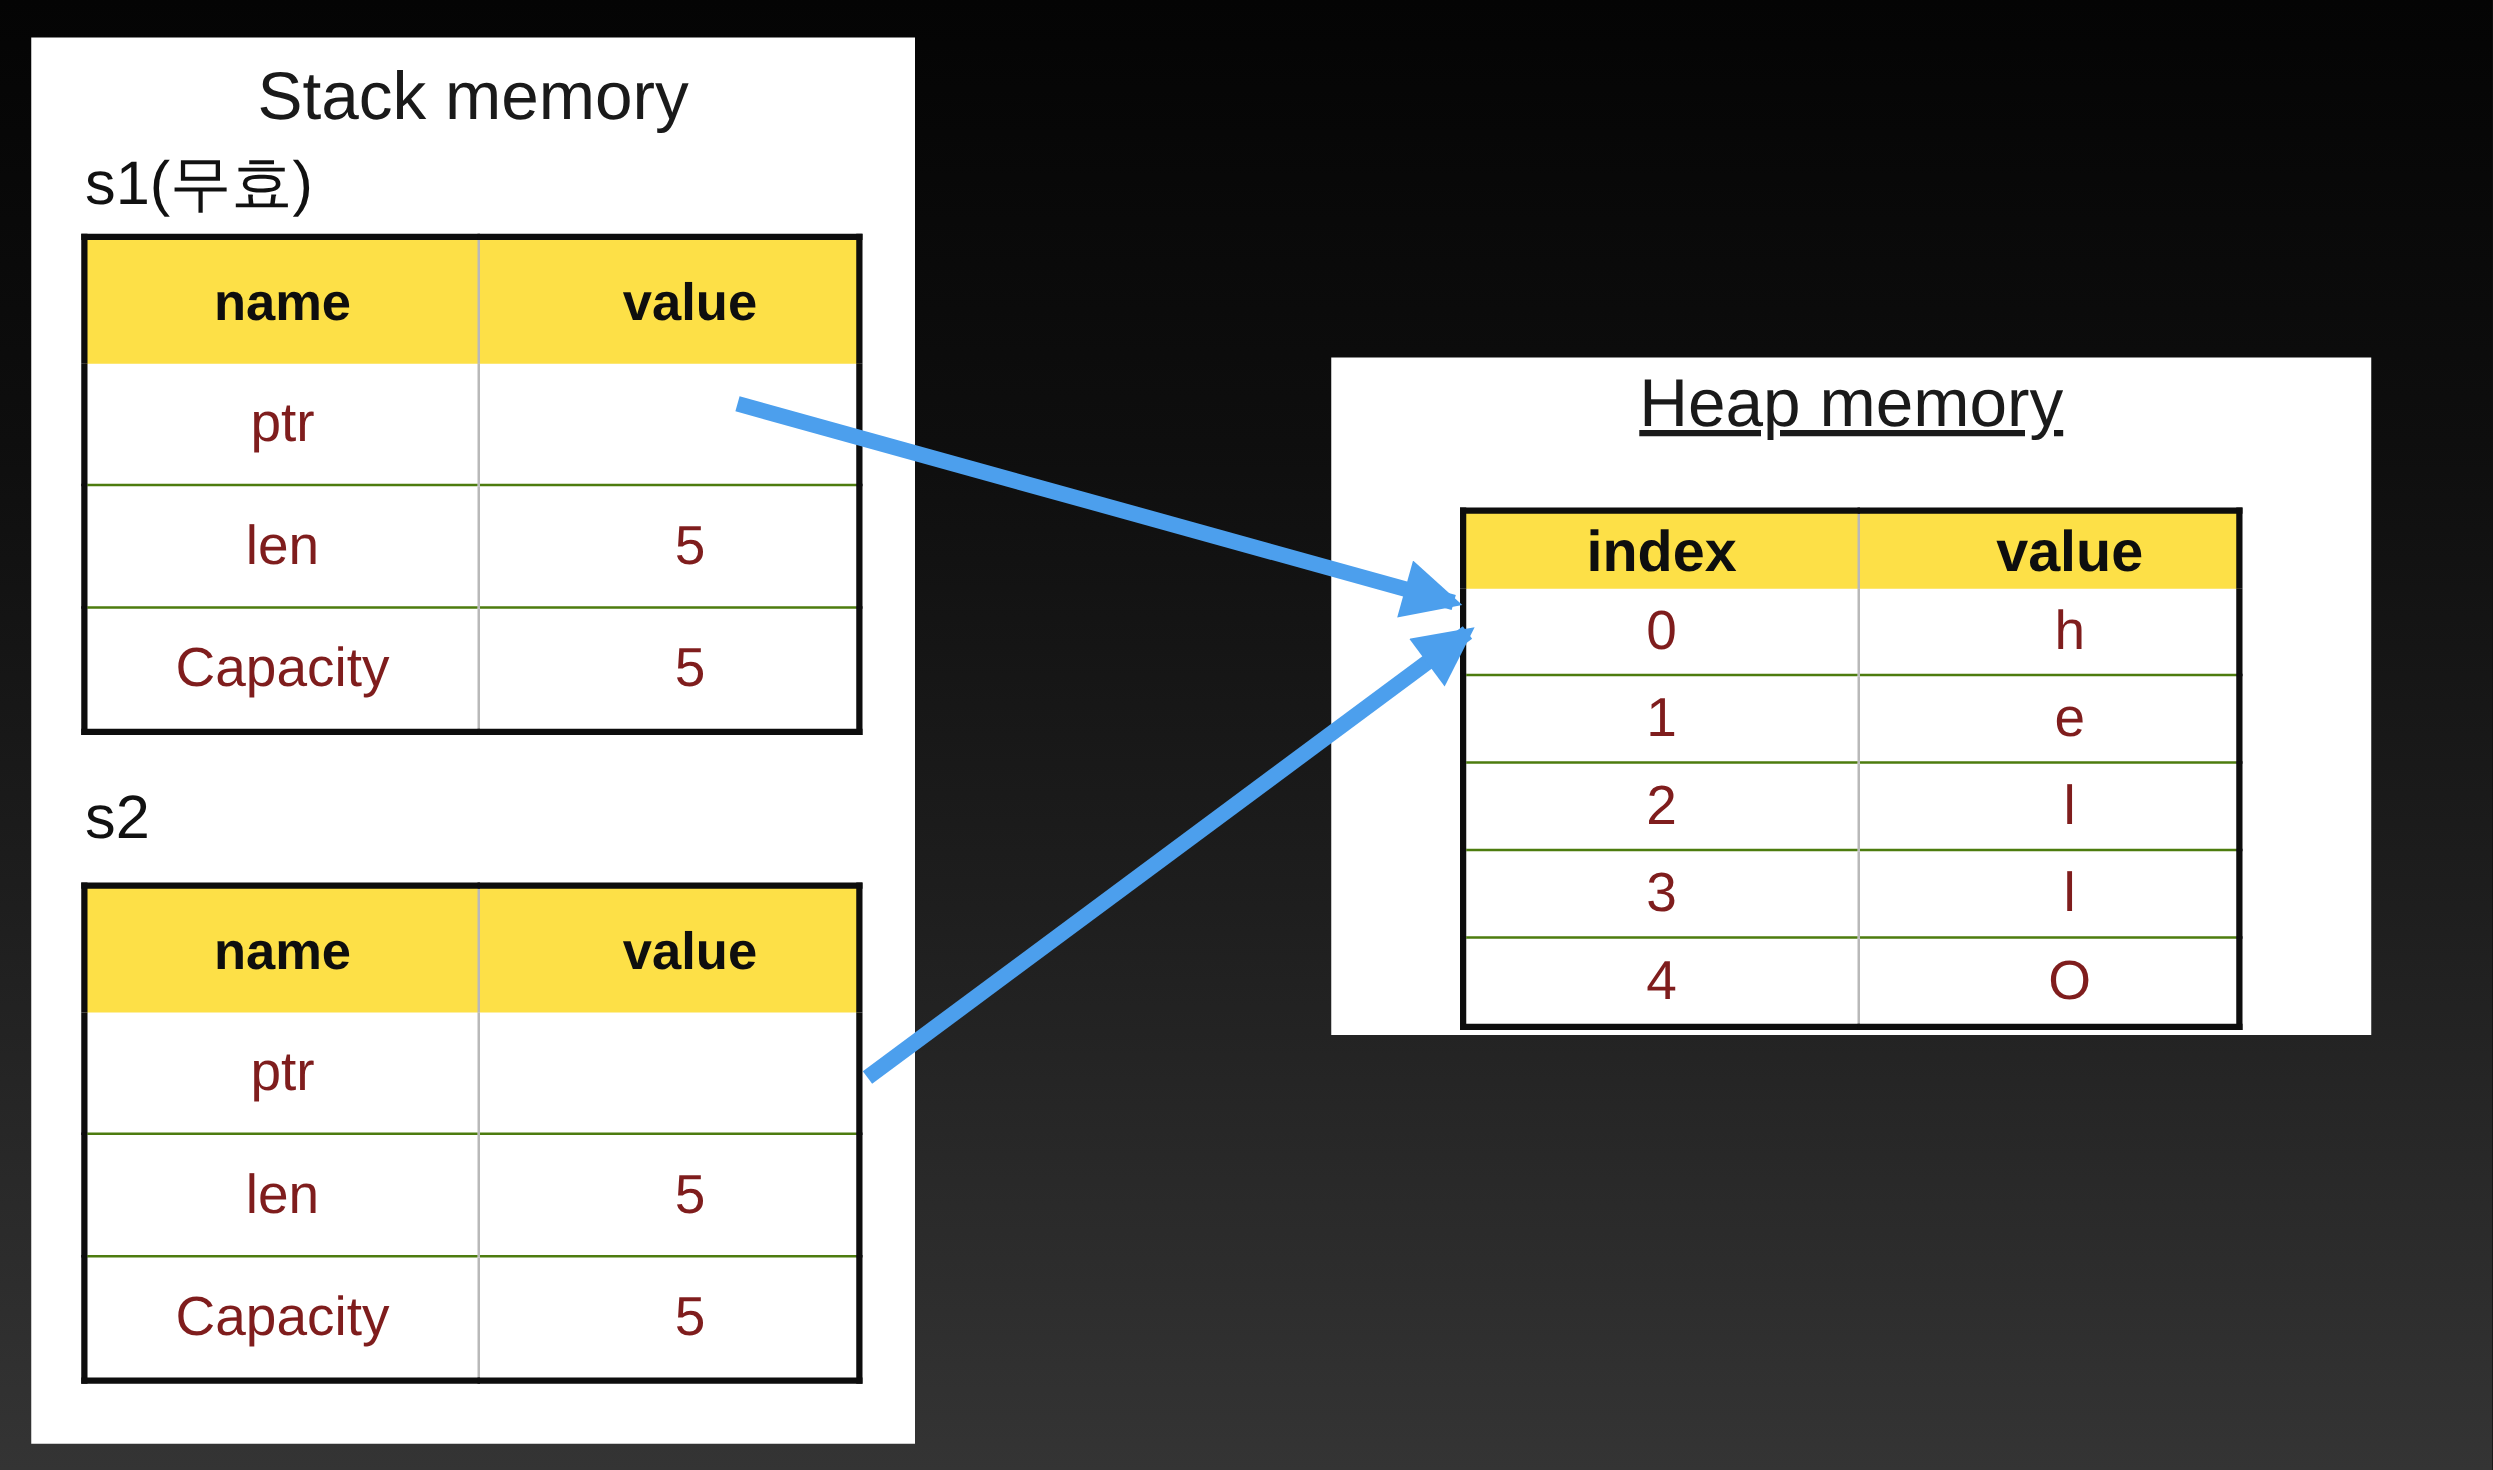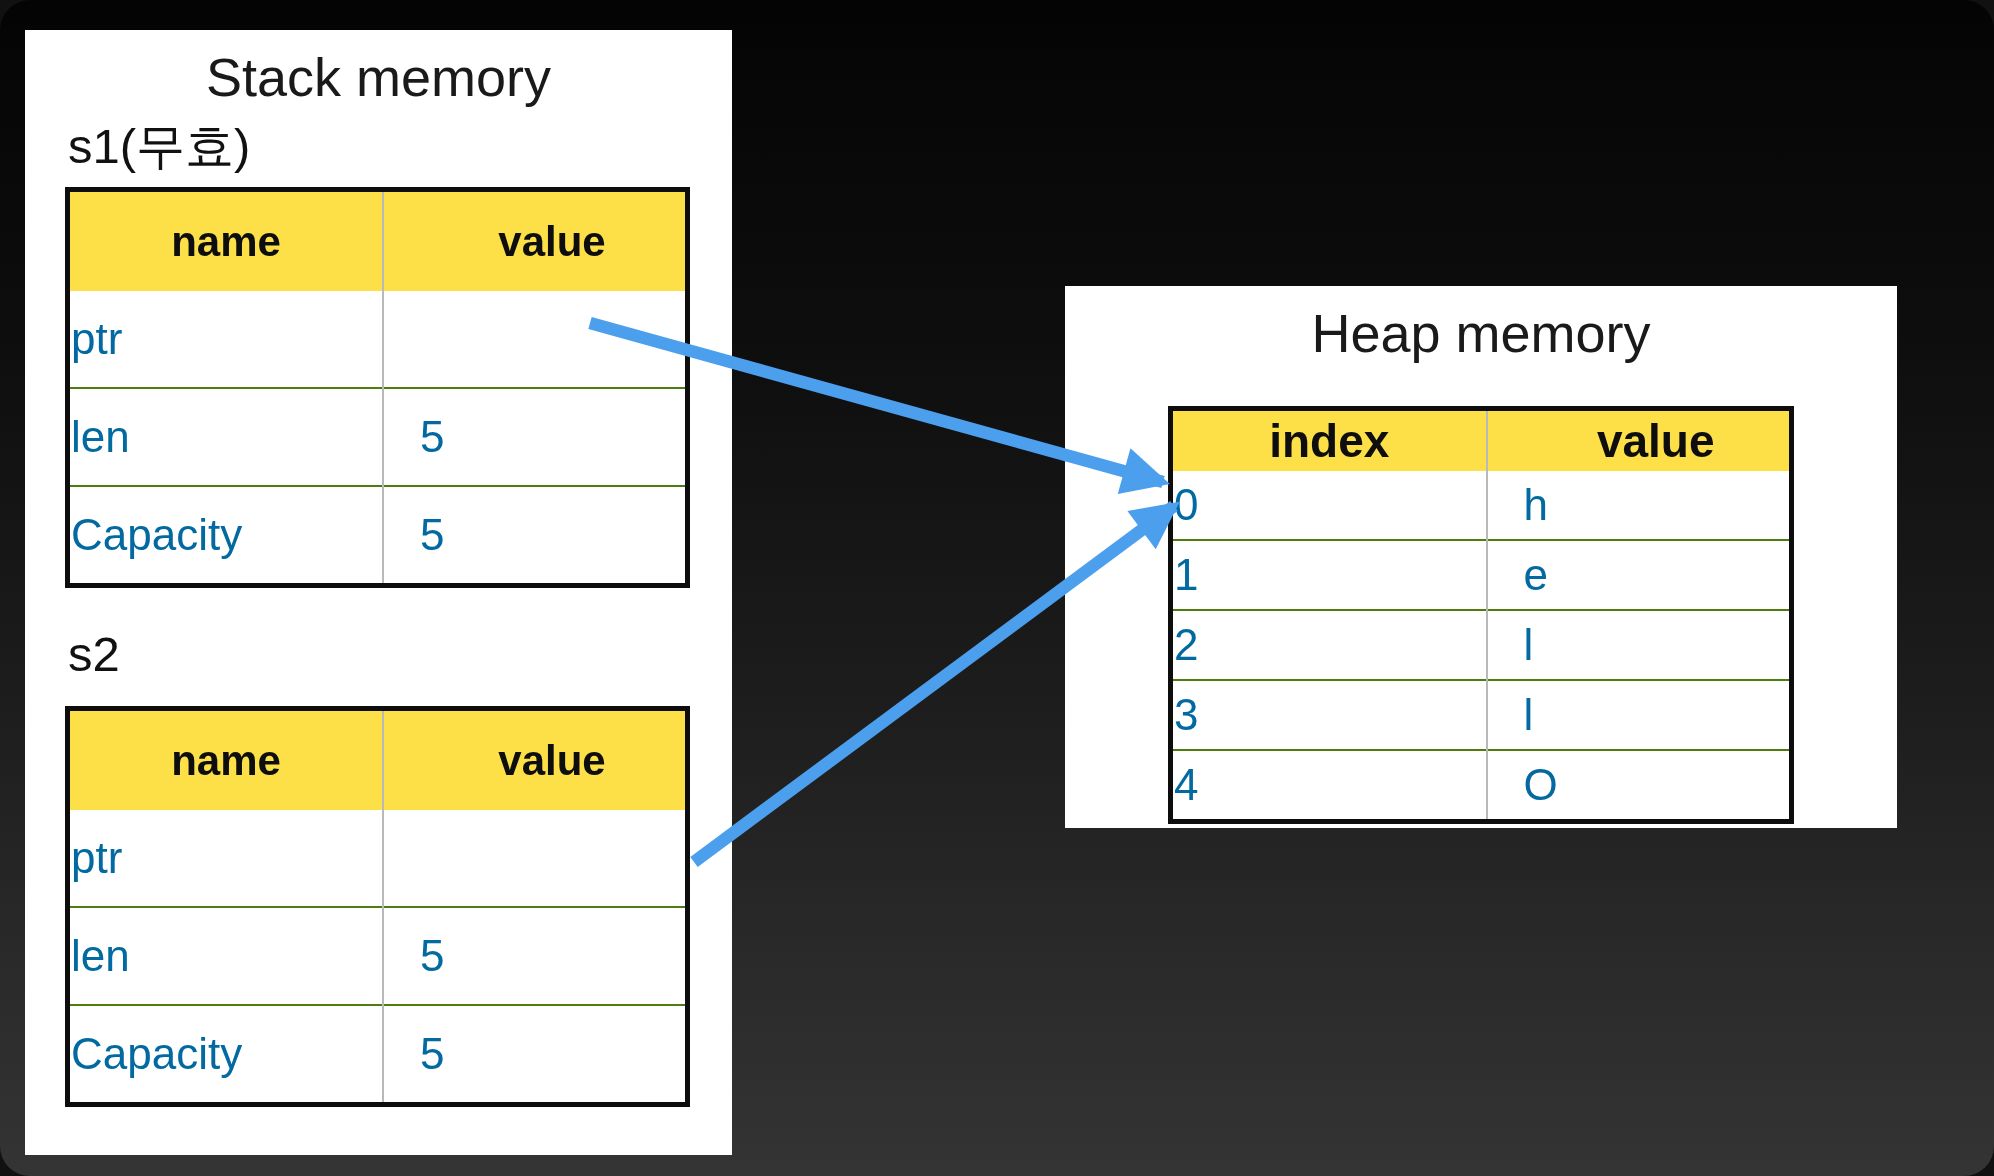--- a/index.html
+++ b/index.html
@@ -7,41 +7,40 @@
     padding: 0;
     background: #111;
     font-family: "Liberation Sans", "DejaVu Sans", sans-serif;
   }
   #canvas {
     position: relative;
     width: 1994px;
     height: 1176px;
     overflow: hidden;
     background: linear-gradient(180deg, #040404 0%, #0e0e0e 30%, #1d1d1d 60%, #2a2a2a 82%, #343434 100%);
-    border-radius: 30px;
   }
   .panel {
     position: absolute;
     background: #ffffff;
   }
   #stack-panel { left: 25px; top: 30px; width: 707px; height: 1125px; }
   #heap-panel  { left: 1065px; top: 286px; width: 832px; height: 542px; }
 
   .panel-title {
     position: absolute;
     left: 0; width: 100%;
     text-align: center;
     font-size: 54px;
     font-weight: 400;
     color: #1a1a1a;
     letter-spacing: 0px;
     white-space: nowrap;
   }
   #stack-title { top: 16px; }
-  #heap-title  { top: 16px; }
+  #heap-title  { top: 6px; text-decoration: underline; }
 
   .var-label {
     position: absolute;
     font-size: 49px;
     font-weight: 400;
     color: #111;
     white-space: nowrap;
     text-align: center;
   }
   #s1-label { left: 43px; top: 84px; }
@@ -60,22 +59,23 @@
   #heap-table { left: 103px; top: 120px; width: 626px; }
 
   table.mem th {
     background: #fde047;
     color: #0e0e0e;
     font-weight: 700;
     text-align: center;
     vertical-align: middle;
   }
   table.mem td {
+    text-align: center;
     vertical-align: middle;
-    color: #0369a1;
+    color: #7f1d1d;
     font-weight: 400;
   }
   
   .stack-table th { height: 97px; font-size: 42px; }
   .stack-table td { height: 94px; font-size: 44px; }
   
   #heap-table th { height: 58px; font-size: 46px; }
   #heap-table td { height: 66px; font-size: 44px; }
 
   

